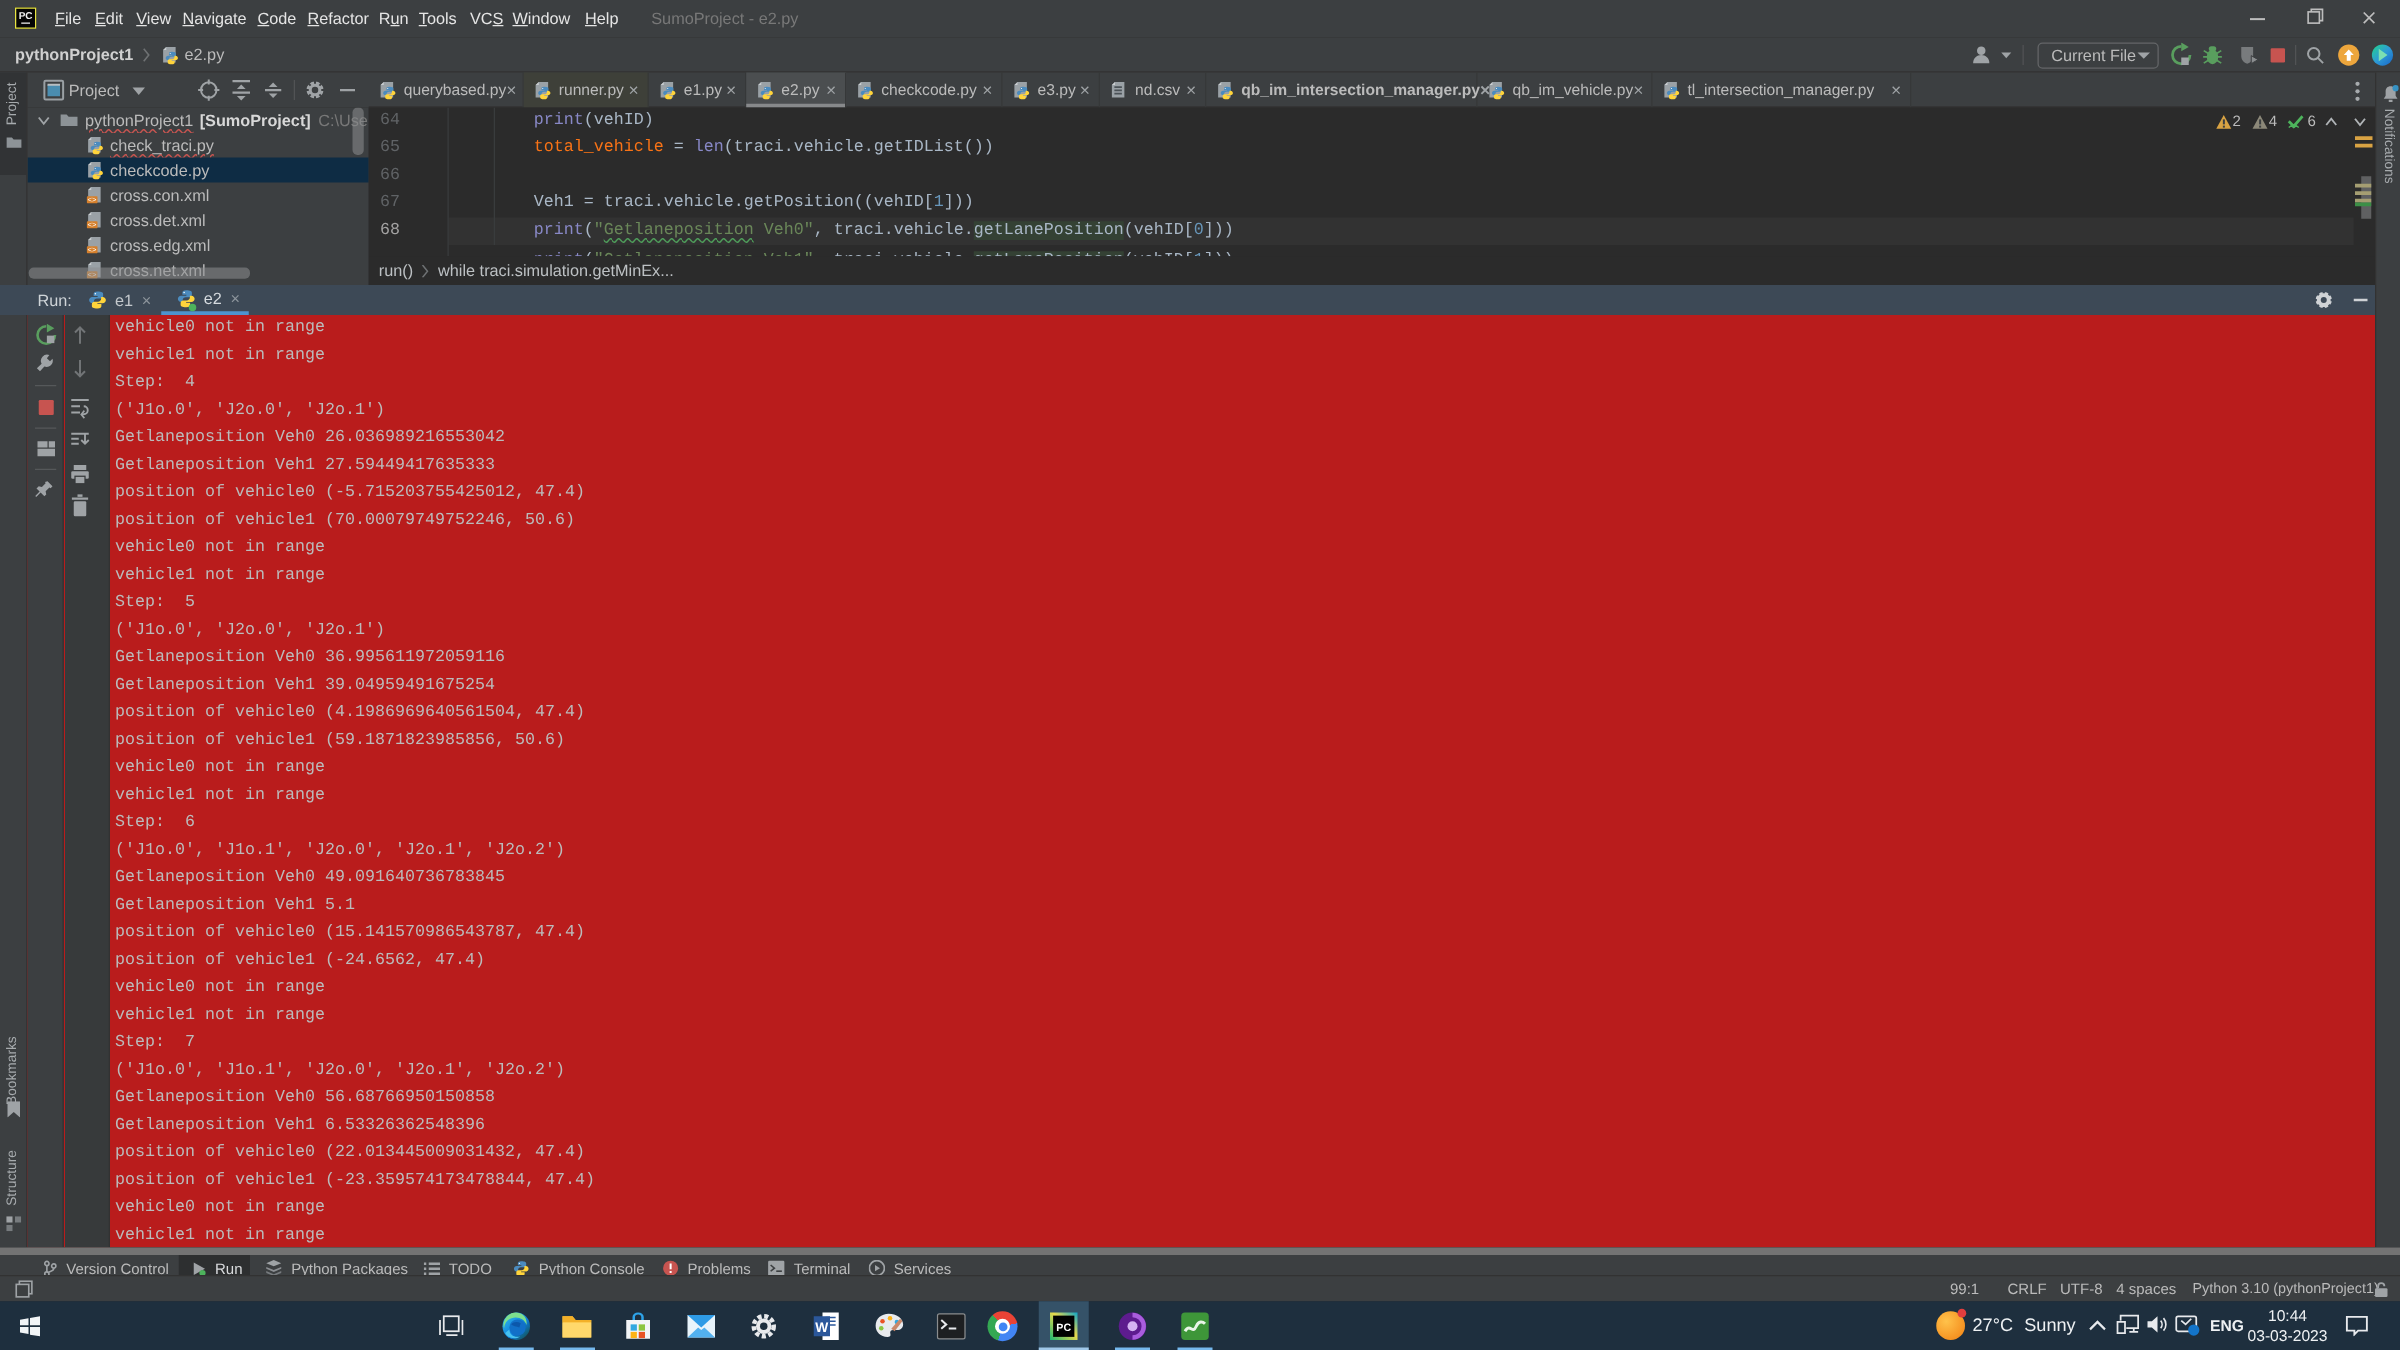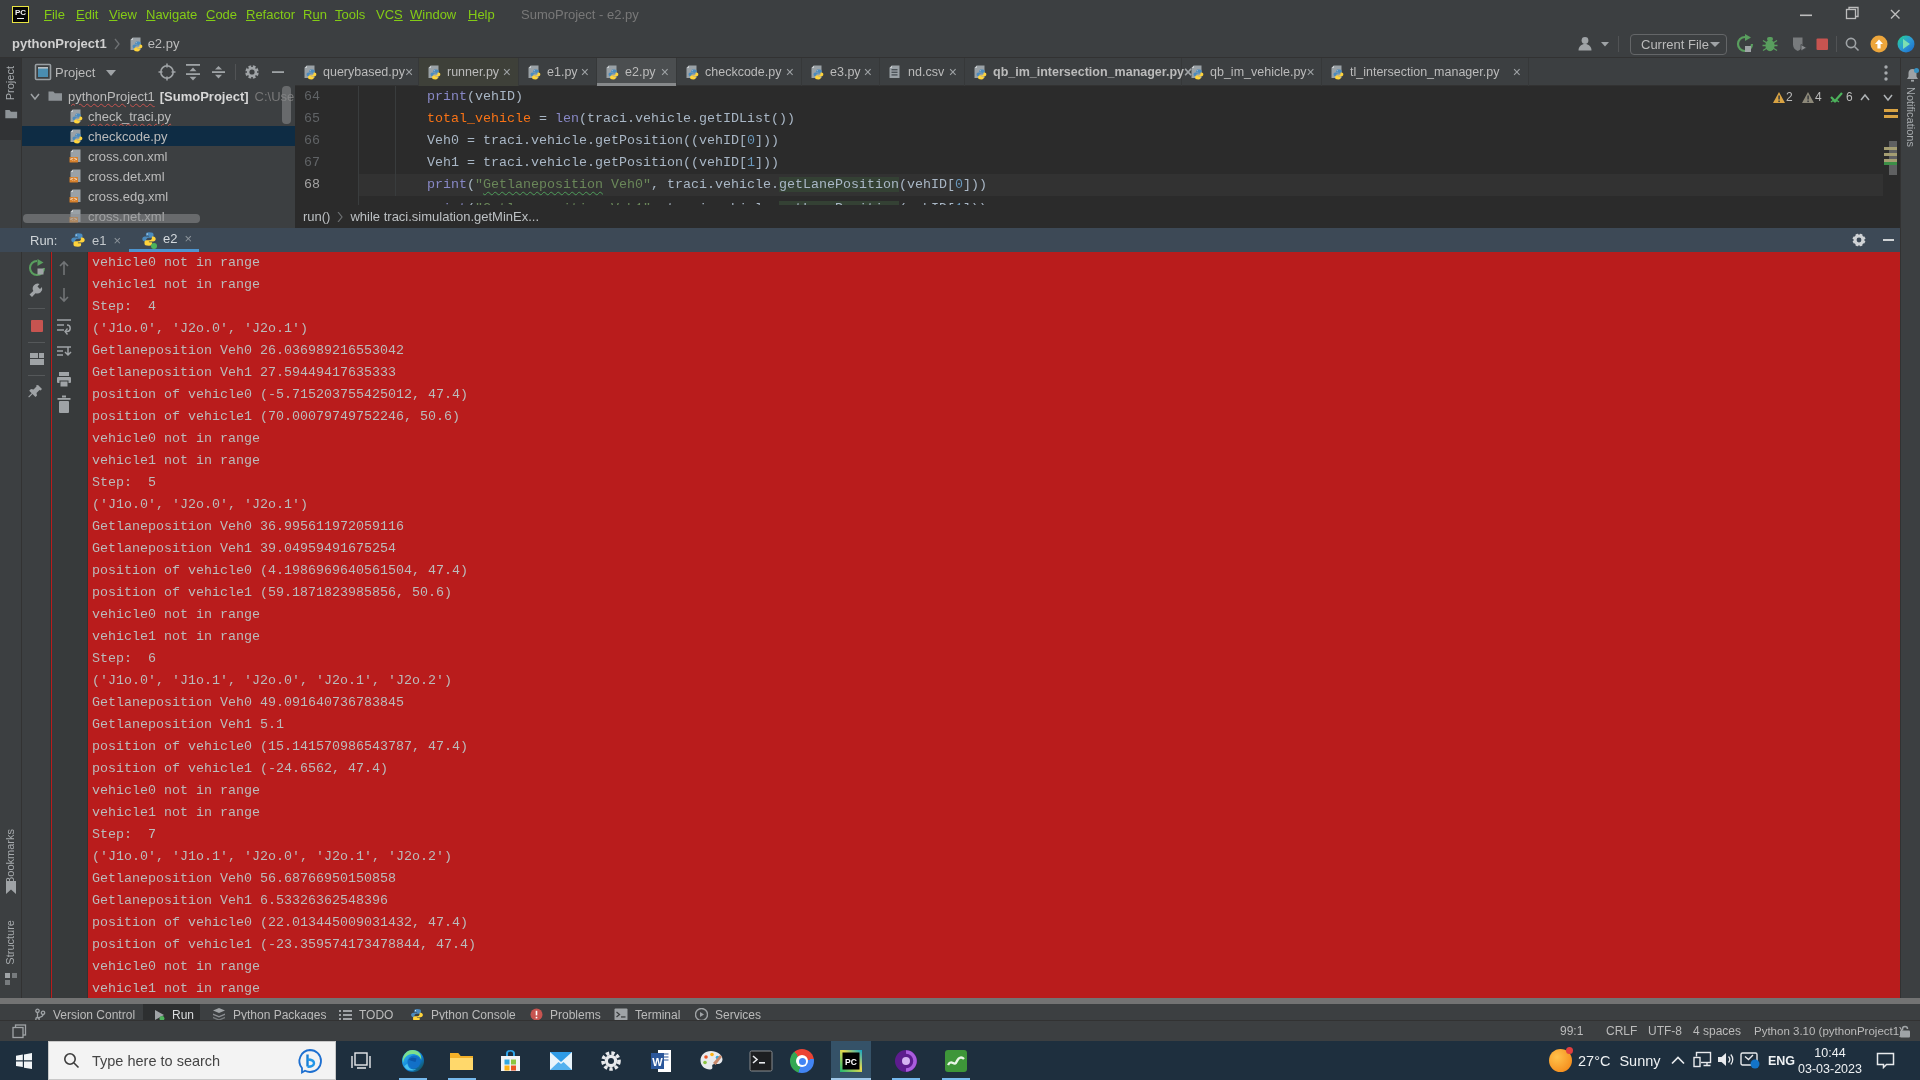--- a/index.html
+++ b/index.html
@@ -10,21 +10,21 @@
   .mono { font-family:"Liberation Mono", monospace; }
   .tab { position:absolute; top:0; height:28px; display:flex; align-items:center; border-right:1px solid #363839; font-size:12.5px; }
   .tab > svg { margin-left:6px; margin-right:6px; flex:none; }
   .tab > .tx { margin-left:auto; margin-right:7px; color:#9fa3a6; font-size:14px; }
   .vtxt { writing-mode:vertical-rl; transform:rotate(180deg); font-size:11px; color:#a7abae; left:4px; }
   .trow { position:absolute; left:0; height:20px; display:flex; align-items:center; white-space:nowrap; }
   .sqr { text-decoration:underline; text-decoration-style:wavy; text-decoration-color:#c75450; text-decoration-thickness:1px; text-underline-offset:2px; }
   .cl { left:68px; font-size:13.33px; line-height:22px; white-space:pre; color:#a9b7c6; }
   .sqg { text-decoration:underline; text-decoration-style:wavy; text-decoration-color:#4e9e5a; text-decoration-thickness:1px; text-underline-offset:3px; }
   .twi { position:absolute; top:0; height:21px; display:flex; align-items:center; gap:7px; padding:0 6px; }
-  .mi { position:absolute; top:0; height:30px; line-height:30px; color:#84cc16; font-size:13px; }
+  .mi { position:absolute; top:0; height:30px; line-height:30px; color:#e5e5e5; font-size:13px; }
   .sti { position:absolute; top:0; height:20px; line-height:20px; }
 </style>
 </head>
 <body>
 <div id="root">
 
 <svg width="0" height="0" style="position:absolute">
 <defs>
 <g id="ipage">
           <path d="M6 1.5h7.5V14H3.5V4z" fill="#9aa1a6"></path>
@@ -333,21 +333,20 @@
 
   <div class="abs" style="left:64px;top:88px;width:1524px;height:22px;background:#323232;"></div>
 
   <div class="abs" style="left:63px;top:0;width:1px;height:119px;background:#3a3d3e;"></div>
   <div class="abs" style="left:100px;top:0;width:1px;height:110px;background:#393c3d;"></div>
 
   <div class="mono abs" style="left:0;top:0;width:25px;text-align:right;font-size:13.33px;line-height:22px;color:#606366;">64<br>65<br>66<br>67<br><span style="color:#a4a3a3;">68</span></div>
 
   <div class="mono abs cl" style="top:0;"><span style="color:#8888c6;">        print</span><span>(vehID)</span></div>
   <div class="mono abs cl" style="top:22px;"><span style="color:#f97316;">        total_vehicle </span><span>= </span><span style="color:#8888c6;">len</span><span>(traci.vehicle.getIDList())</span></div>
-  <div class="mono abs cl" style="top:44px;"><span>        Veh0 = traci.vehicle.getPosition((vehID[</span><span style="color:#6897bb;">0</span><span>]))</span></div>
   <div class="mono abs cl" style="top:66px;"><span>        Veh1 = traci.vehicle.getPosition((vehID[</span><span style="color:#6897bb;">1</span><span>]))</span></div>
   <div class="mono abs cl" style="top:88px;"><span style="color:#8888c6;">        print</span><span>(</span><span style="color:#6a8759;">"<span class="sqg">Getlaneposition</span> Veh0"</span><span>, traci.vehicle.</span><span style="background:#344134;">getLanePosition</span><span>(vehID[</span><span style="color:#6897bb;">0</span><span>]))</span></div>
   <div class="mono abs cl" style="top:112px;"><span style="color:#8888c6;">        print</span><span>(</span><span style="color:#6a8759;">"Getlaneposition Veh1"</span><span>, traci.vehicle.</span><span style="background:#344134;">getLanePosition</span><span>(vehID[</span><span style="color:#6897bb;">1</span><span>]))</span></div>
 
   <div class="abs" style="left:1477px;top:4px;width:126px;height:16px;font-size:12px;color:#bbbbbb;">
     <svg class="abs" style="left:0;top:1px;" width="14" height="13" viewBox="0 0 14 13">
           <path d="M7 1L13 12H1z" fill="#d9a343"></path>
           <rect x="6.3" y="4.5" width="1.6" height="4" fill="#3c3f41"></rect>
           <rect x="6.3" y="9.5" width="1.6" height="1.6" fill="#3c3f41"></rect>
         </svg>
@@ -612,32 +611,20 @@
 
   <svg class="abs" style="left:15px;top:11px;" width="18" height="18" viewBox="0 0 18 18">
         <g fill="#f2f5f7">
           <path d="M1 3.8L7.8 2.6v5.6H1z"></path>
           <path d="M9 2.4L17 1v7.2H9z"></path>
           <path d="M1 9.5h6.8v5.6L1 13.9z"></path>
           <path d="M9 9.5h8V17l-8-1.3z"></path>
         </g>
       </svg>
 
-  <div class="abs" style="left:48px;top:0;width:288px;height:39px;background:#f3f3f3;border:1px solid #c8c8c8;display:flex;align-items:center;">
-    <svg style="margin-left:14px;" width="17" height="17" viewBox="0 0 17 17">
-          <circle cx="7" cy="7" r="5.2" fill="none" stroke="#3c3c3c" stroke-width="1.6"></circle>
-          <path d="M11 11l4.5 4.5" stroke="#3c3c3c" stroke-width="1.6"></path>
-        </svg>
-    <span style="margin-left:12px;font-size:14.5px;color:#454545;">Type here to search</span>
-    <svg style="margin-left:auto;margin-right:11px;" width="28" height="28" viewBox="0 0 28 28">
-          <path d="M14 3a11 11 0 0 1 0 22c-2 0-3.5-.5-5-1.2L6 25.5V21A11 11 0 0 1 14 3z" fill="none" stroke="#1d6fd0" stroke-width="1.8"></path>
-          <path d="M11.5 7.5v12" stroke="#1a7fd4" stroke-width="2.4"></path>
-          <path d="M11.5 12.5c5 0 6.5 2 6.5 3.8s-1.8 3.5-6.5 3.4" fill="none" stroke="#2196e8" stroke-width="2.4"></path>
-        </svg>
-  </div>
 
   <svg class="abs" style="left:351px;top:10px;" width="20" height="19" viewBox="0 0 20 19">
         <g fill="none" stroke="#e8eaed" stroke-width="1.4">
           <rect x="4" y="2" width="12" height="12"></rect>
           <path d="M1 5v12M19 5v12M6 17h9"></path>
         </g>
       </svg>
 
   <svg class="abs" style="left:401px;top:8px;" width="24" height="24" viewBox="0 0 24 24">
         <defs>

